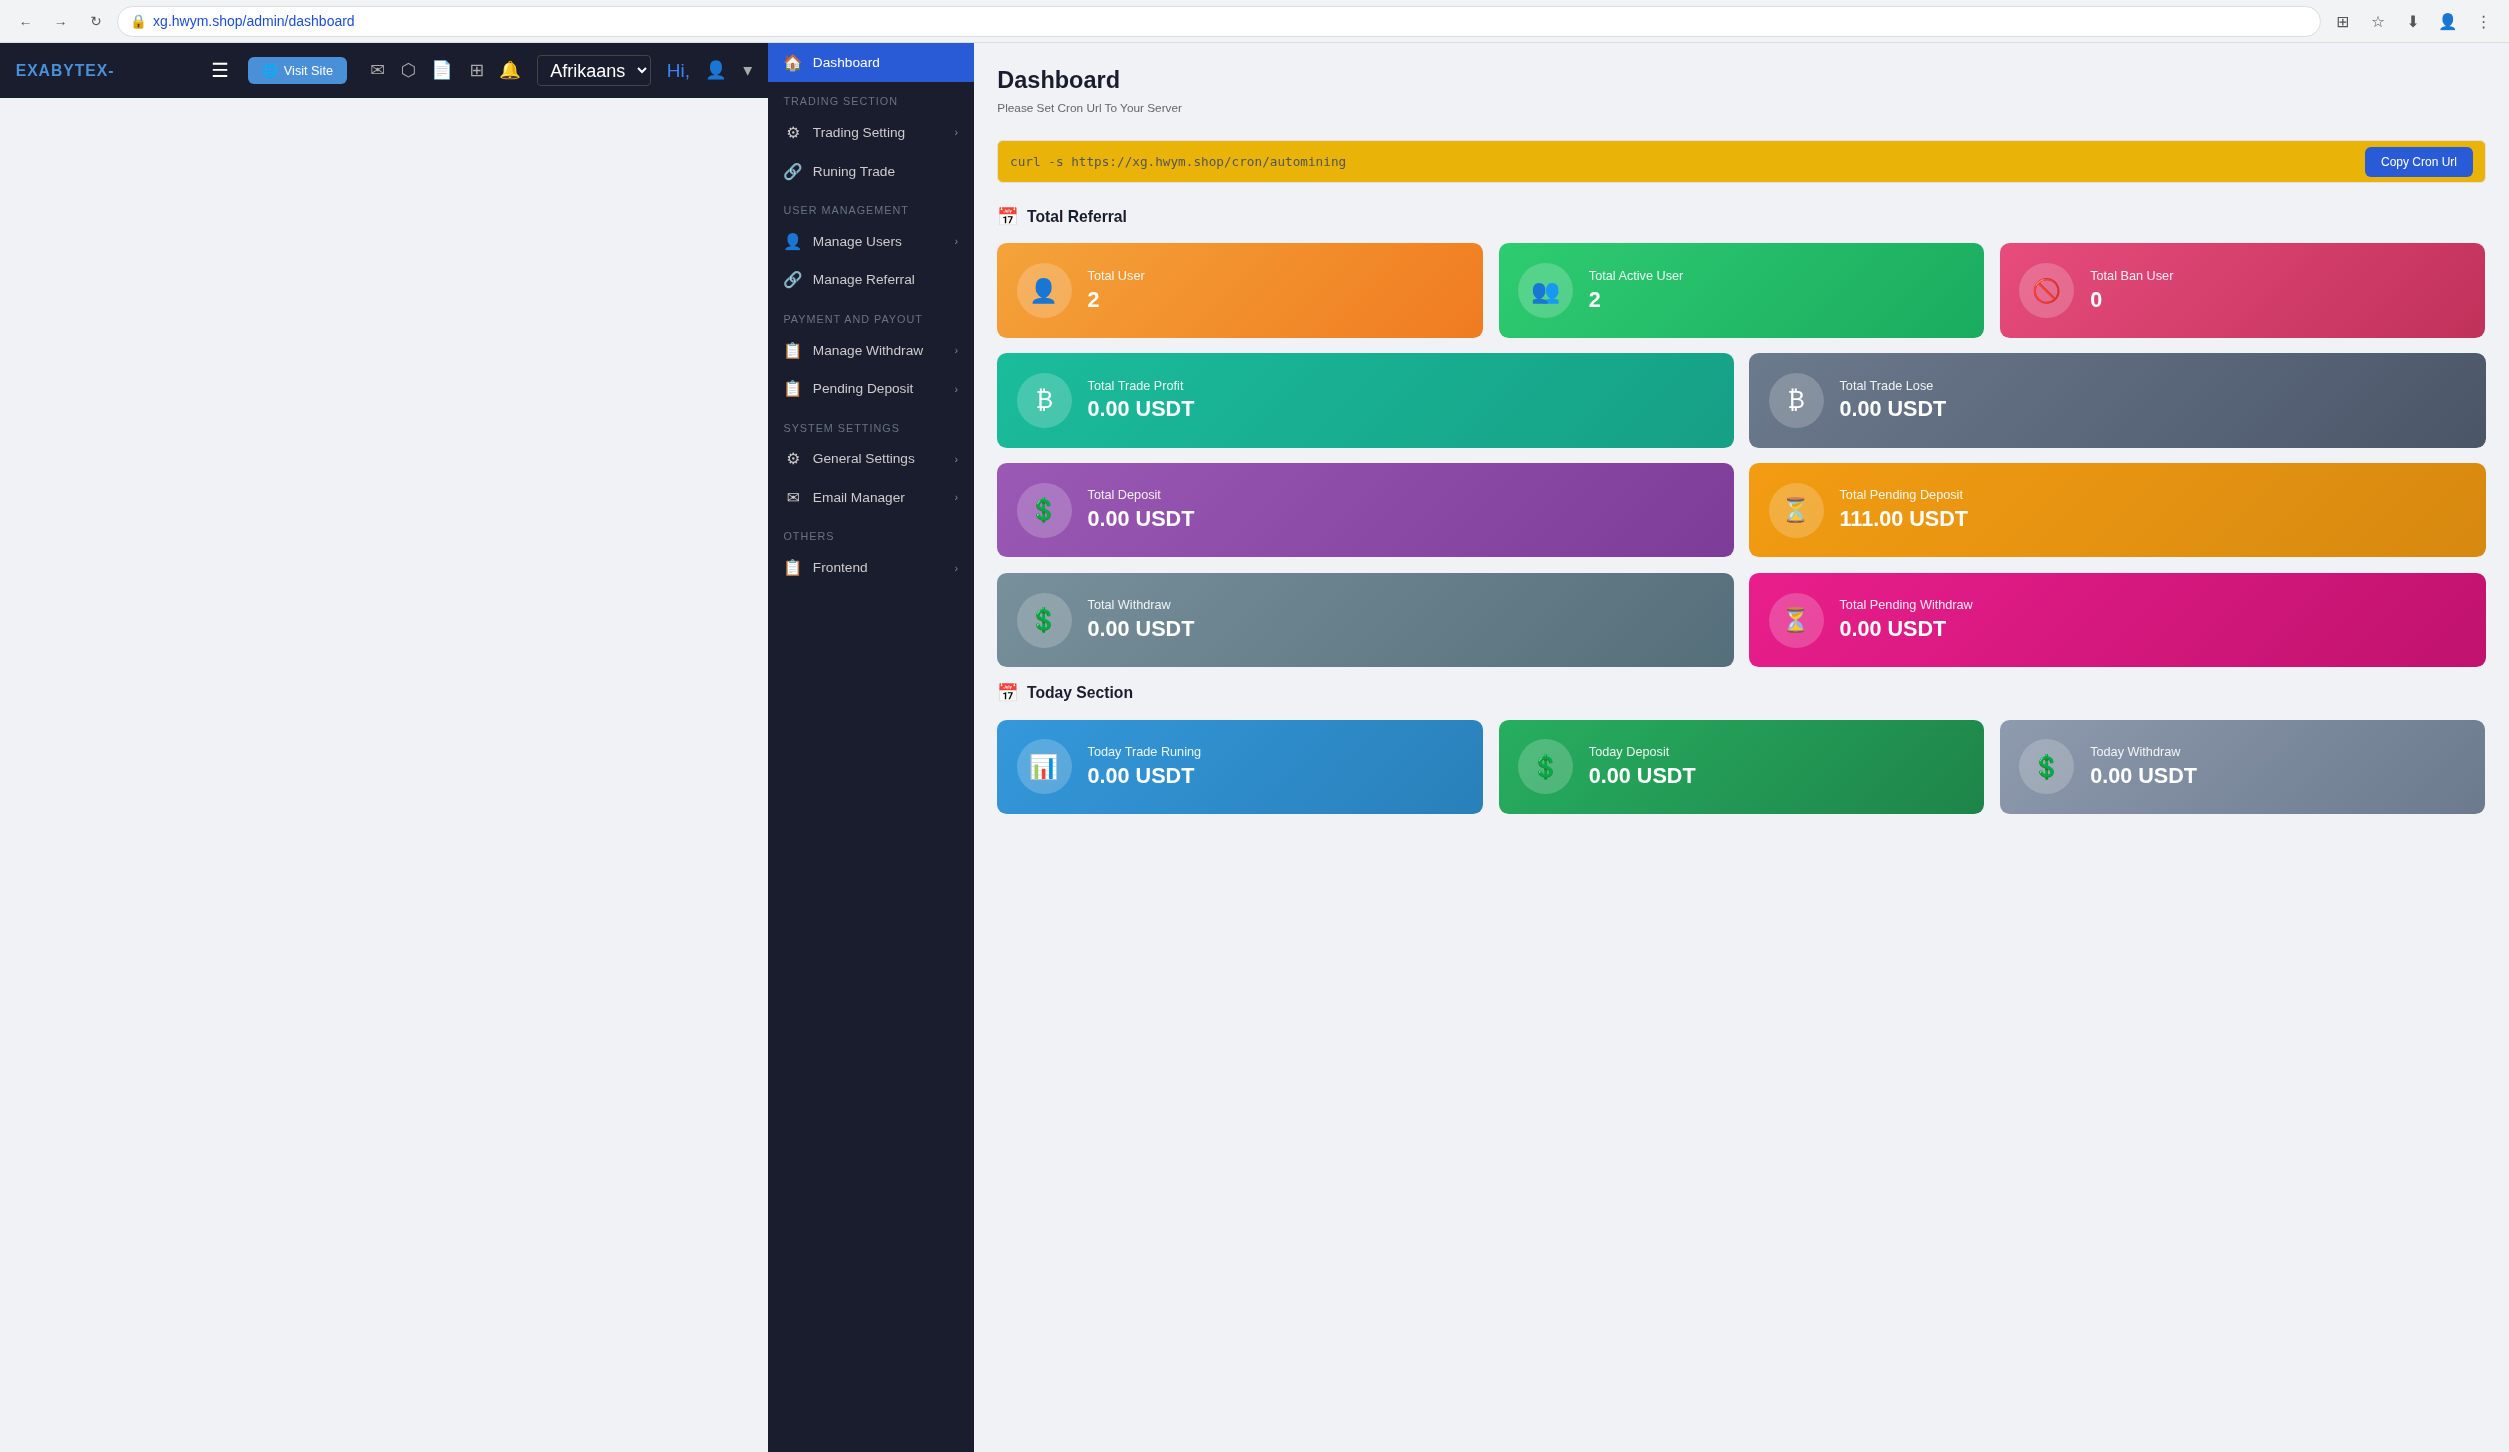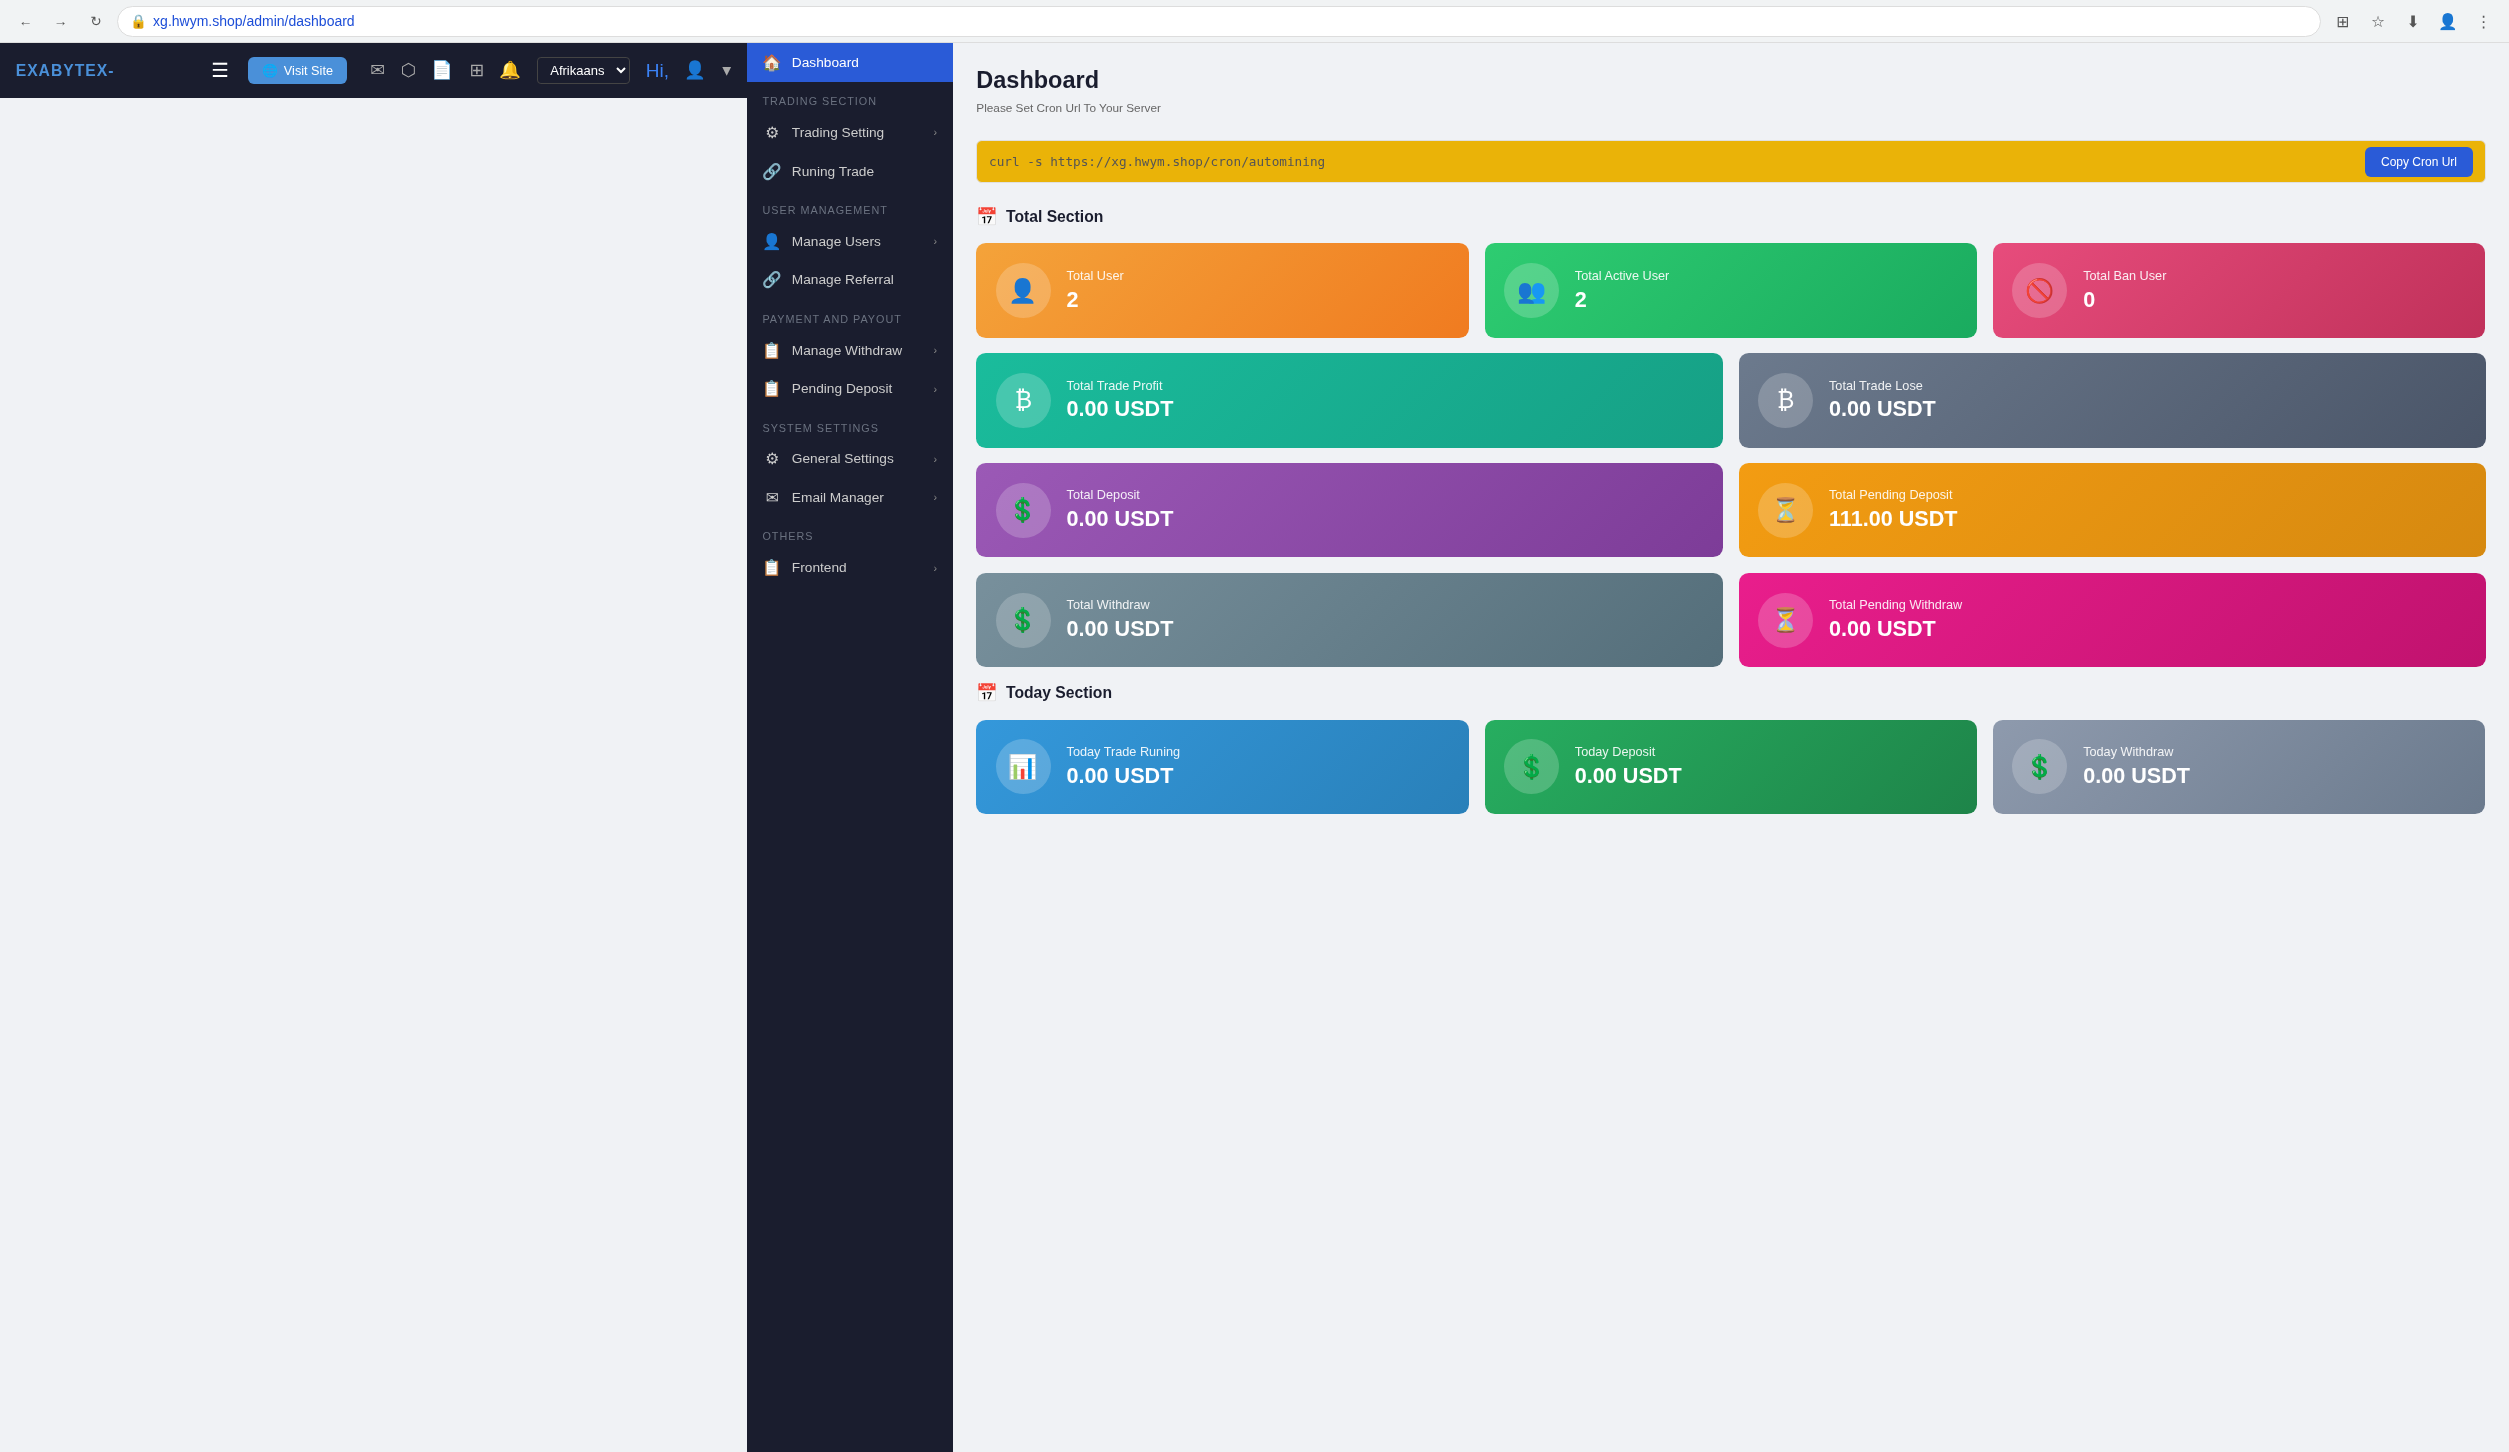--- a/index.html
+++ b/index.html
@@ -59,21 +59,21 @@
       background: #4a90d9; color: white; border: none;
       border-radius: 5.9px; padding: 5.9px 13.7px; cursor: pointer;
       font-size: 12.7px; display: flex; align-items: center; gap: 5.9px;
     }
     .top-nav-spacer { flex: 1; }
     .top-nav-icons { display: flex; align-items: center; gap: 15.7px; }
     .top-nav-icon { color: #aaa; font-size: 17.6px; cursor: pointer; }
     .lang-selector {
       background: transparent; border: 1px solid #444;
       color: white; padding: 3.9px 7.8px; border-radius: 3.9px;
-      font-size: 13px; cursor: pointer;
+      font-size: 18px; cursor: pointer;
     }
     .top-nav-hi { color: #3b82f6; font-size: 19px; }
 
     
     .main-area { display: flex; flex: 1; overflow: hidden; }
 
     
     .sidebar {
       width: 206px;
       min-width: 206px;
@@ -304,21 +304,21 @@
       <h1 class="page-title">Dashboard</h1>
       <p class="cron-notice">Please Set Cron Url To Your Server</p>
 
       <div class="cron-box">
         <span class="cron-url">curl -s https://xg.hwym.shop/cron/automining</span>
         <button class="copy-cron-btn">Copy Cron Url</button>
       </div>
 
       <div class="section-header">
         <span class="section-header-icon">📅</span>
-        <span>Total Section</span>
+        <span>Total Referral</span>
       </div>
 
       <div class="cards-grid-3">
         <div class="stat-card card-orange">
           <div class="stat-card-icon-circle">👤</div>
           <div class="stat-card-info">
             <span class="stat-card-label">Total User</span>
             <span class="stat-card-value">2</span>
           </div>
         </div>

